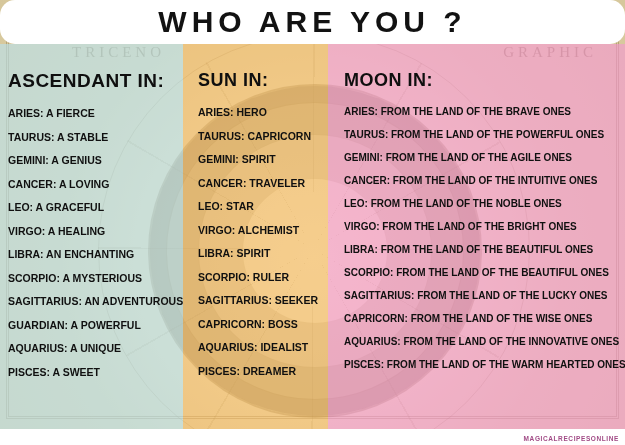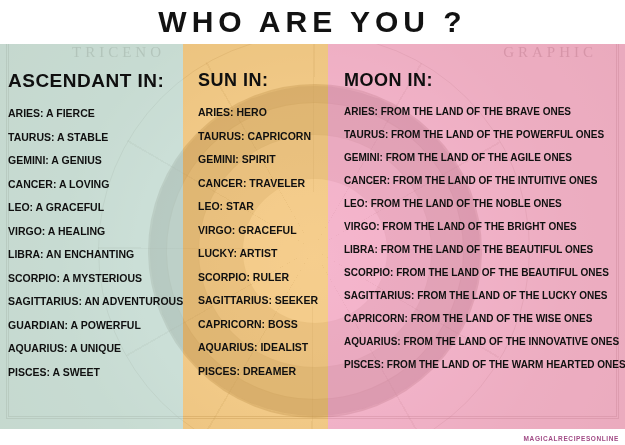--- a/index.html
+++ b/index.html
@@ -86,20 +86,21 @@
   
   .title-bar {
     position: absolute;
     left: 0; right: 0; top: 0;
     height: 44px;
     background: #ffffff;
     display: flex;
     align-items: center;
     justify-content: center;
     z-index: 5;
+    border-radius: 15px;
   }
   .title-bar h1 {
     margin: 0;
     font-size: 30px;
     font-weight: bold;
     letter-spacing: 5px;
     color: #121212;
     font-family: "Liberation Sans", sans-serif;
   }
 
@@ -214,22 +215,22 @@
     </div>
 
     <div class="col col-sun">
       <h2>SUN IN:</h2>
       <ul class="signs">
         <li>ARIES: HERO</li>
         <li>TAURUS: CAPRICORN</li>
         <li>GEMINI: SPIRIT</li>
         <li>CANCER: TRAVELER</li>
         <li>LEO: STAR</li>
-        <li>VIRGO: GRACEFUL</li>
-        <li>LUCKY: ARTIST</li>
+        <li>VIRGO: ALCHEMIST</li>
+        <li>LIBRA: SPIRIT</li>
         <li>SCORPIO: RULER</li>
         <li>SAGITTARIUS: SEEKER</li>
         <li>CAPRICORN: BOSS</li>
         <li>AQUARIUS: IDEALIST</li>
         <li>PISCES: DREAMER</li>
       </ul>
     </div>
 
     <div class="col col-moon">
       <h2>MOON IN:</h2>

